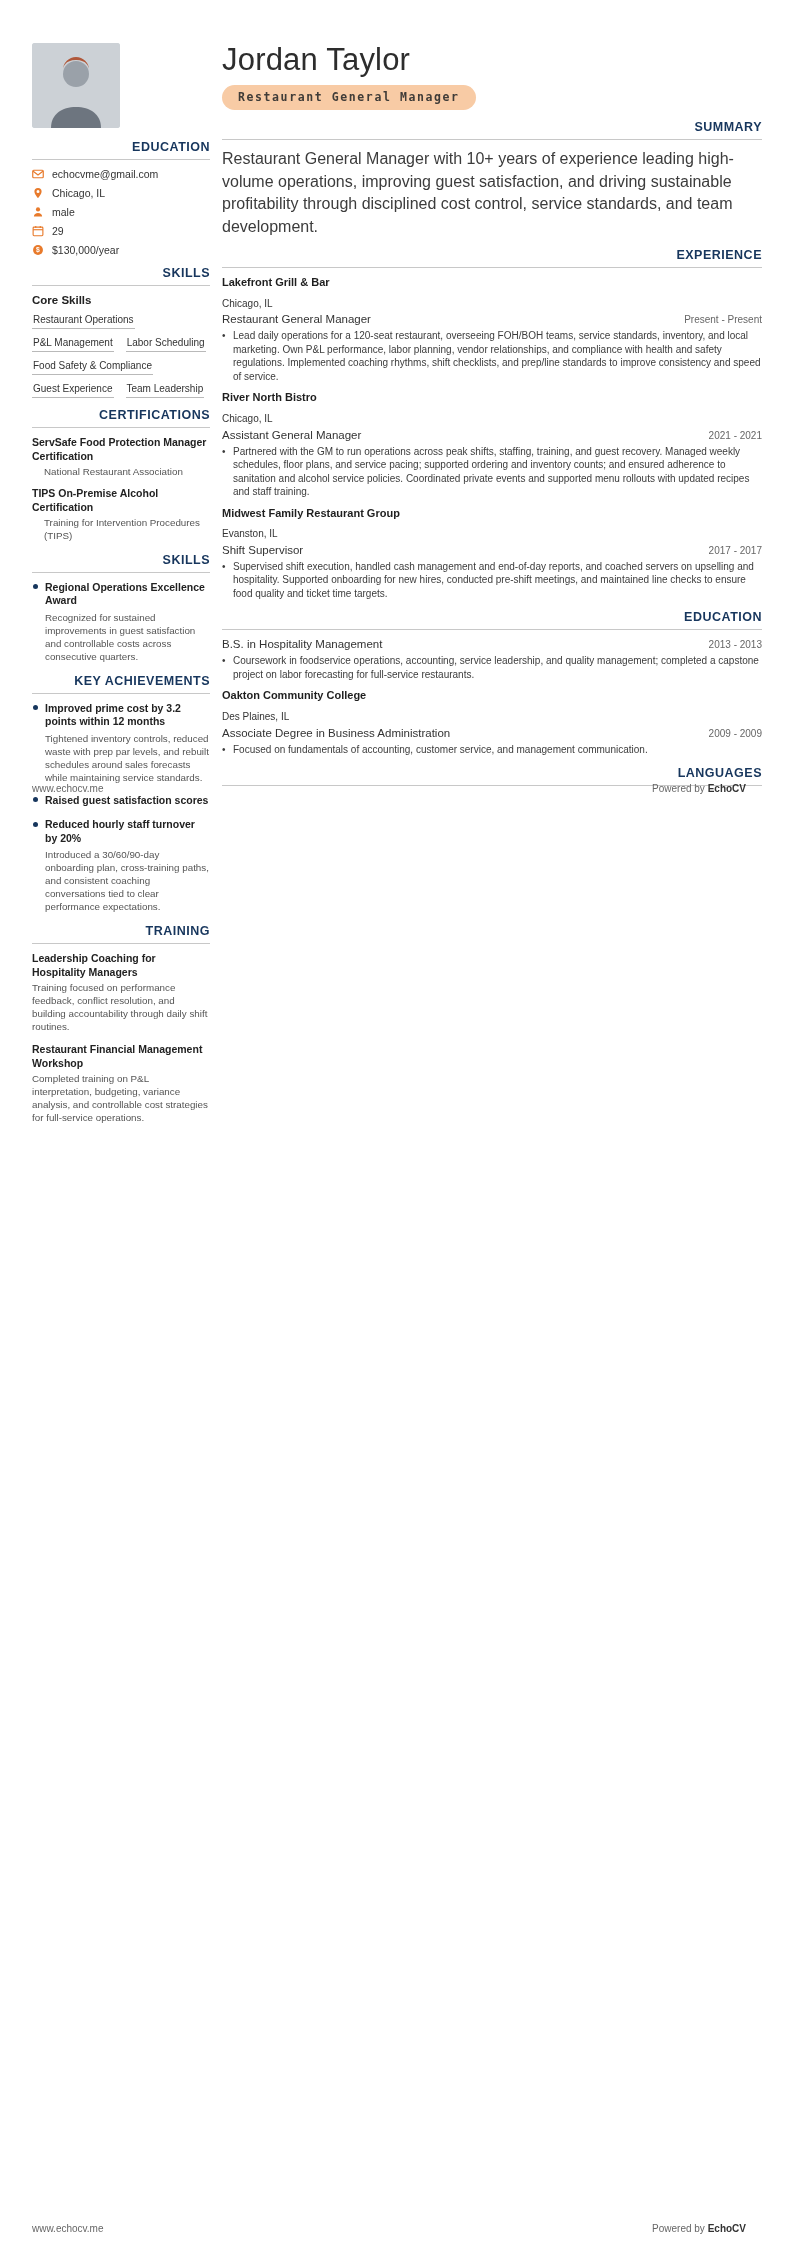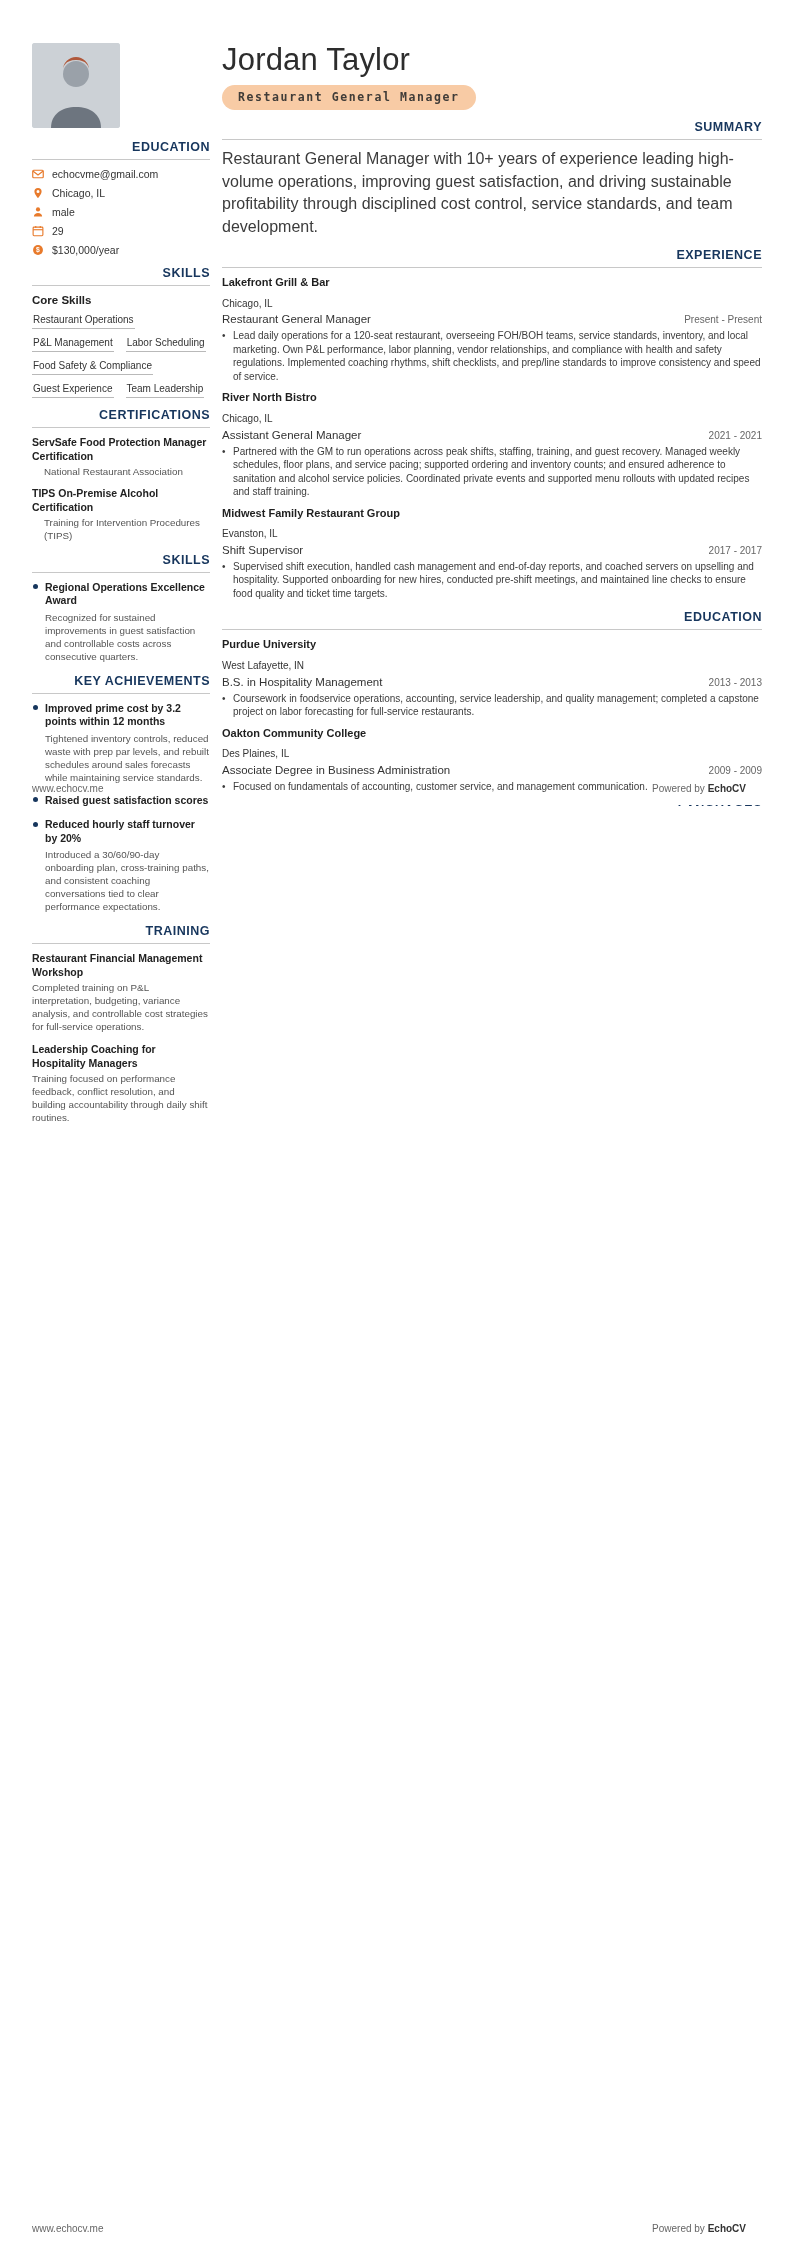--- a/index.html
+++ b/index.html
@@ -251,24 +251,20 @@
           </div>
           <div class="xbullet">Supervised shift execution, handled cash management and end-of-day reports, and coached servers on upselling and hospitality. Supported onboarding for new hires, conducted pre-shift meetings, and maintained line checks to ensure food quality and ticket time targets.</div>
         </div>
       </section>
 
       
       <section class="sec">
         <h2 class="sec-h">EDUCATION</h2>
 
         <div class="xentry">
-          <div class="xhead">
-            <span class="xcompany">Purdue University</span>
-            <span class="xloc">West Lafayette, IN</span>
-          </div>
           <div class="xsub">
             <span class="xrole">B.S. in Hospitality Management</span>
             <span class="xdates">2013 - 2013</span>
           </div>
           <div class="xbullet">Coursework in foodservice operations, accounting, service leadership, and quality management; completed a capstone project on labor forecasting for full-service restaurants.</div>
         </div>
 
         <div class="xentry">
           <div class="xhead">
             <span class="xcompany">Oakton Community College</span>
@@ -317,26 +313,26 @@
 
       <div class="dot-item">
         <span class="bullet-dot"></span>
         <div class="item-title">Reduced hourly staff turnover by 20%</div>
         <div class="item-desc">Introduced a 30/60/90-day onboarding plan, cross-training paths, and consistent coaching conversations tied to clear performance expectations.</div>
       </div>
 
       <section class="sec">
         <h2 class="sec-h">TRAINING</h2>
         <div class="training-item">
+          <div class="item-title">Leadership Coaching for Hospitality Managers</div>
+          <div class="item-desc">Training focused on performance feedback, conflict resolution, and building accountability through daily shift routines.</div>
+        </div>
+        <div class="training-item">
           <div class="item-title">Restaurant Financial Management Workshop</div>
           <div class="item-desc">Completed training on P&amp;L interpretation, budgeting, variance analysis, and controllable cost strategies for full-service operations.</div>
-        </div>
-        <div class="training-item">
-          <div class="item-title">Leadership Coaching for Hospitality Managers</div>
-          <div class="item-desc">Training focused on performance feedback, conflict resolution, and building accountability through daily shift routines.</div>
         </div>
       </section>
     </div>
   </div>
 
   <div class="footer">
     <span>www.echocv.me</span>
     <span><span>Powered by</span>&nbsp;<span class="brand">EchoCV</span></span>
   </div>
 </div>

